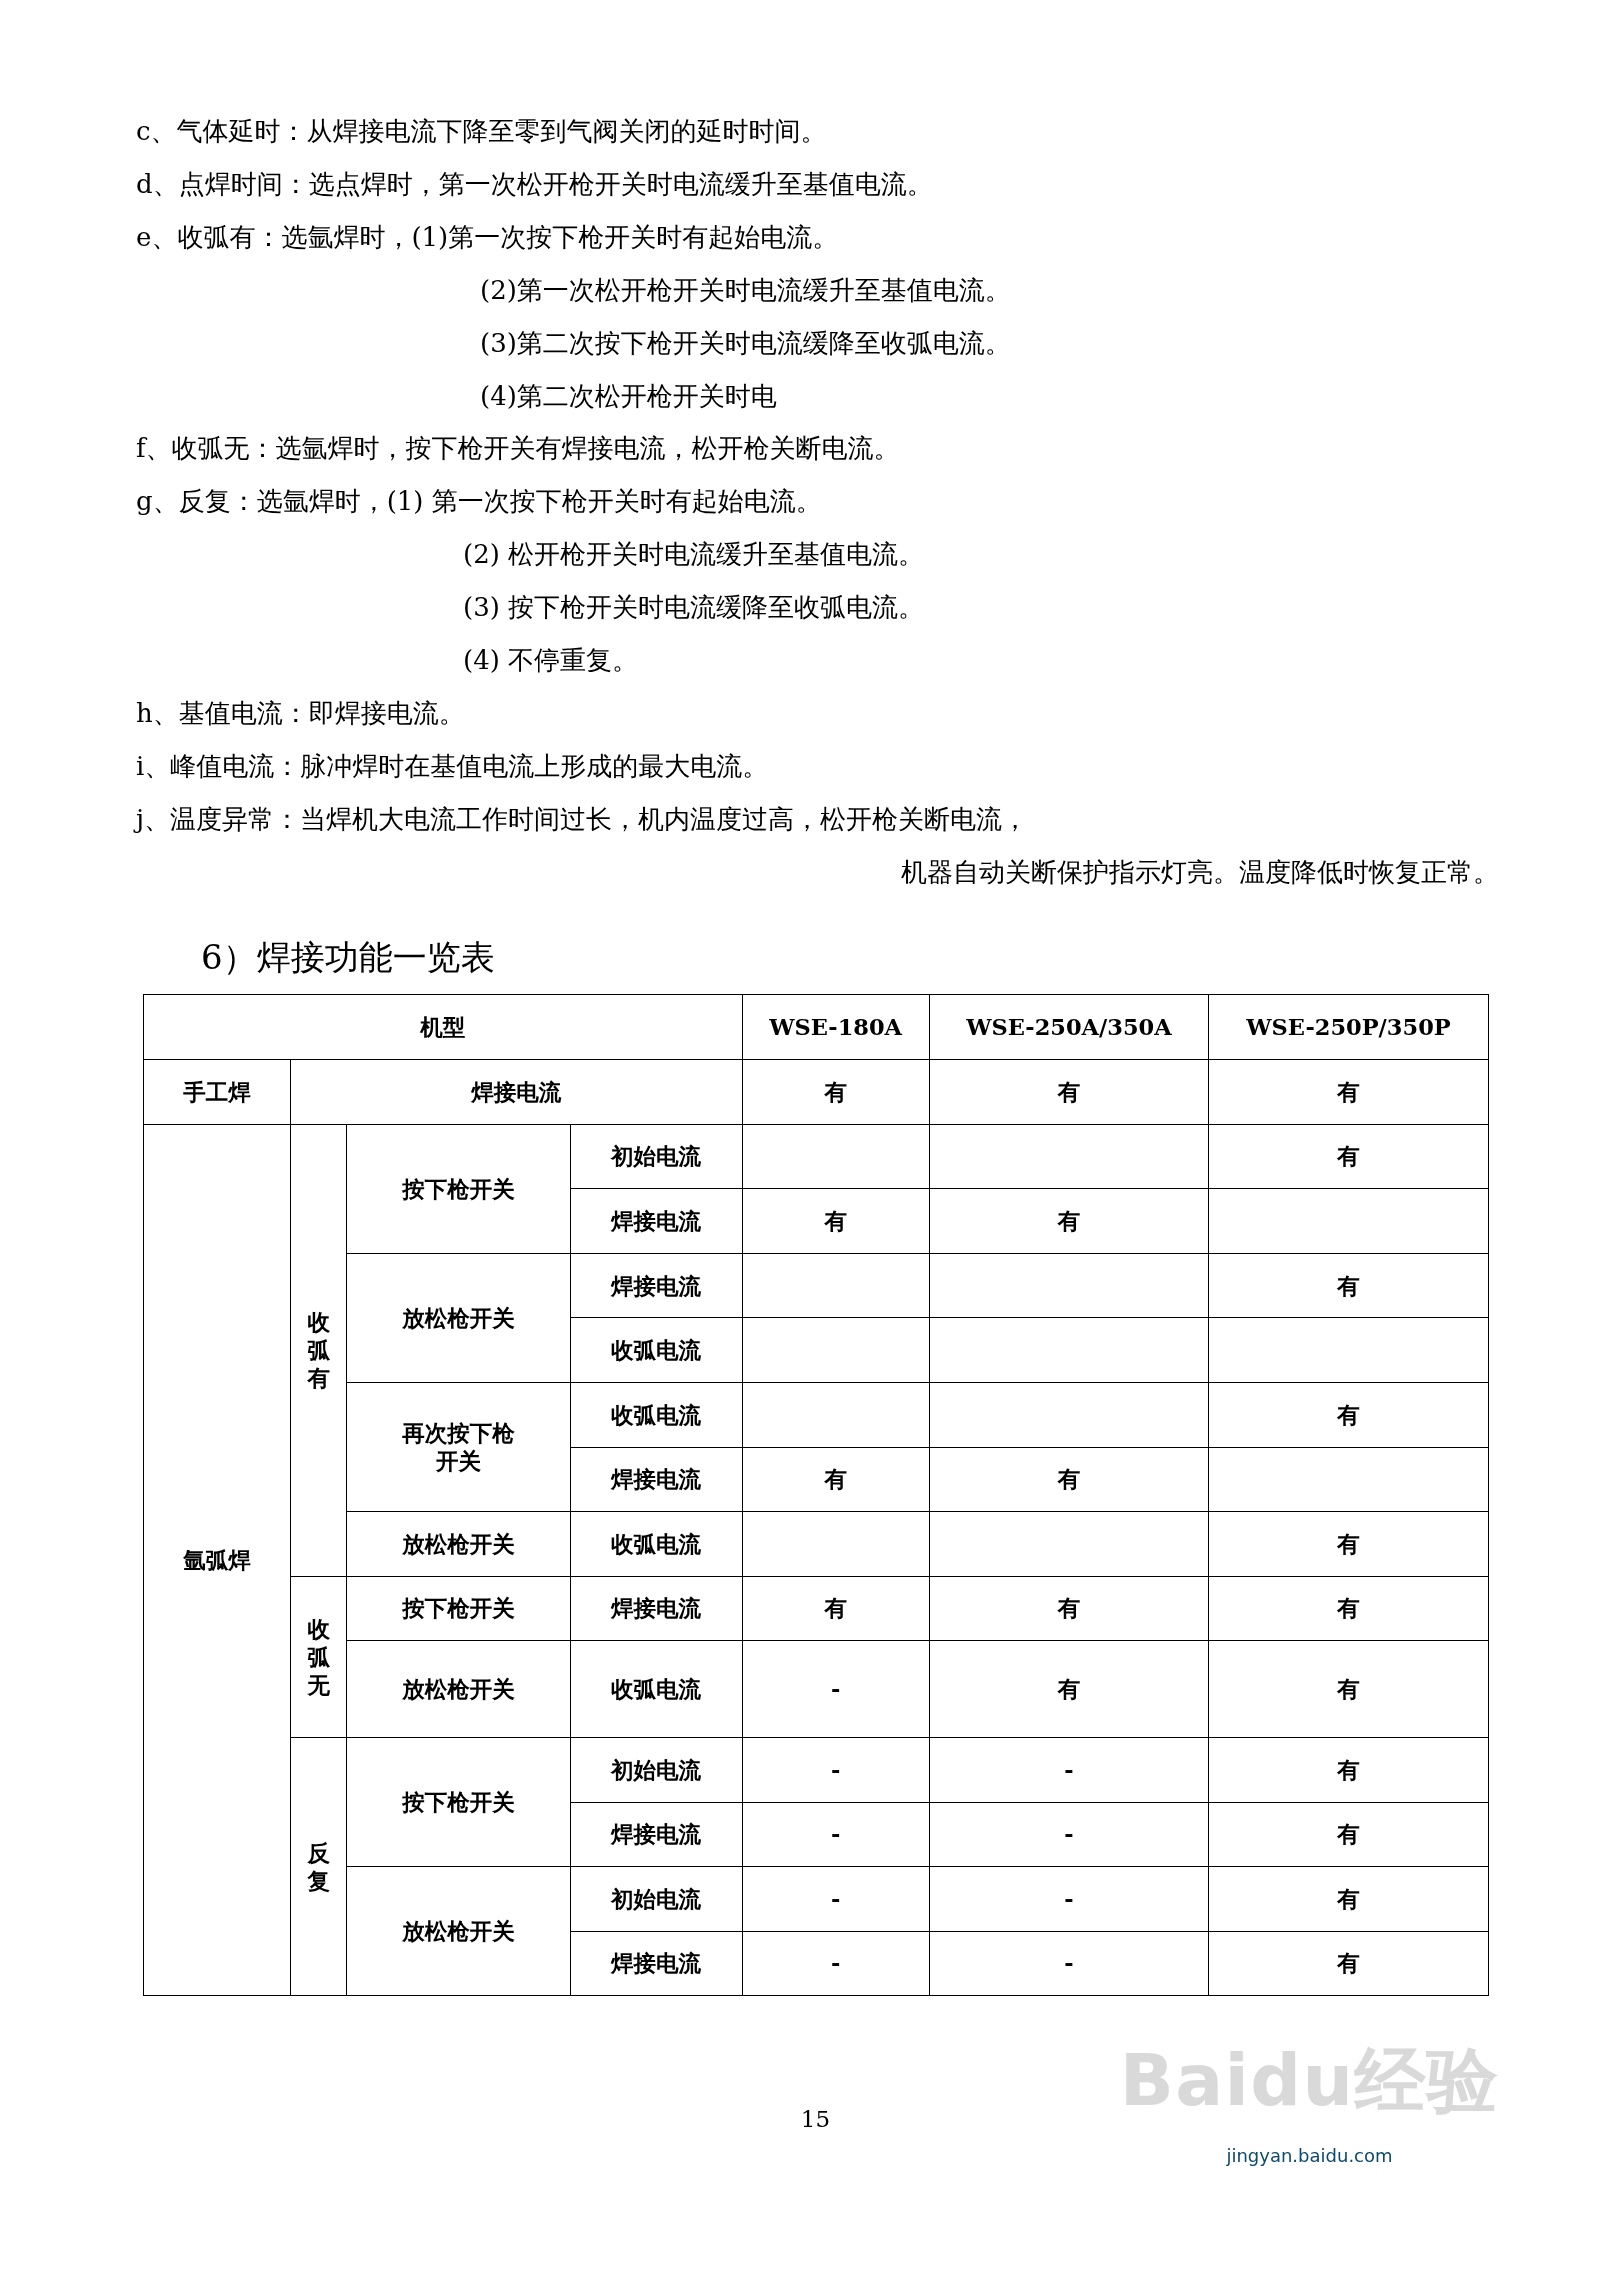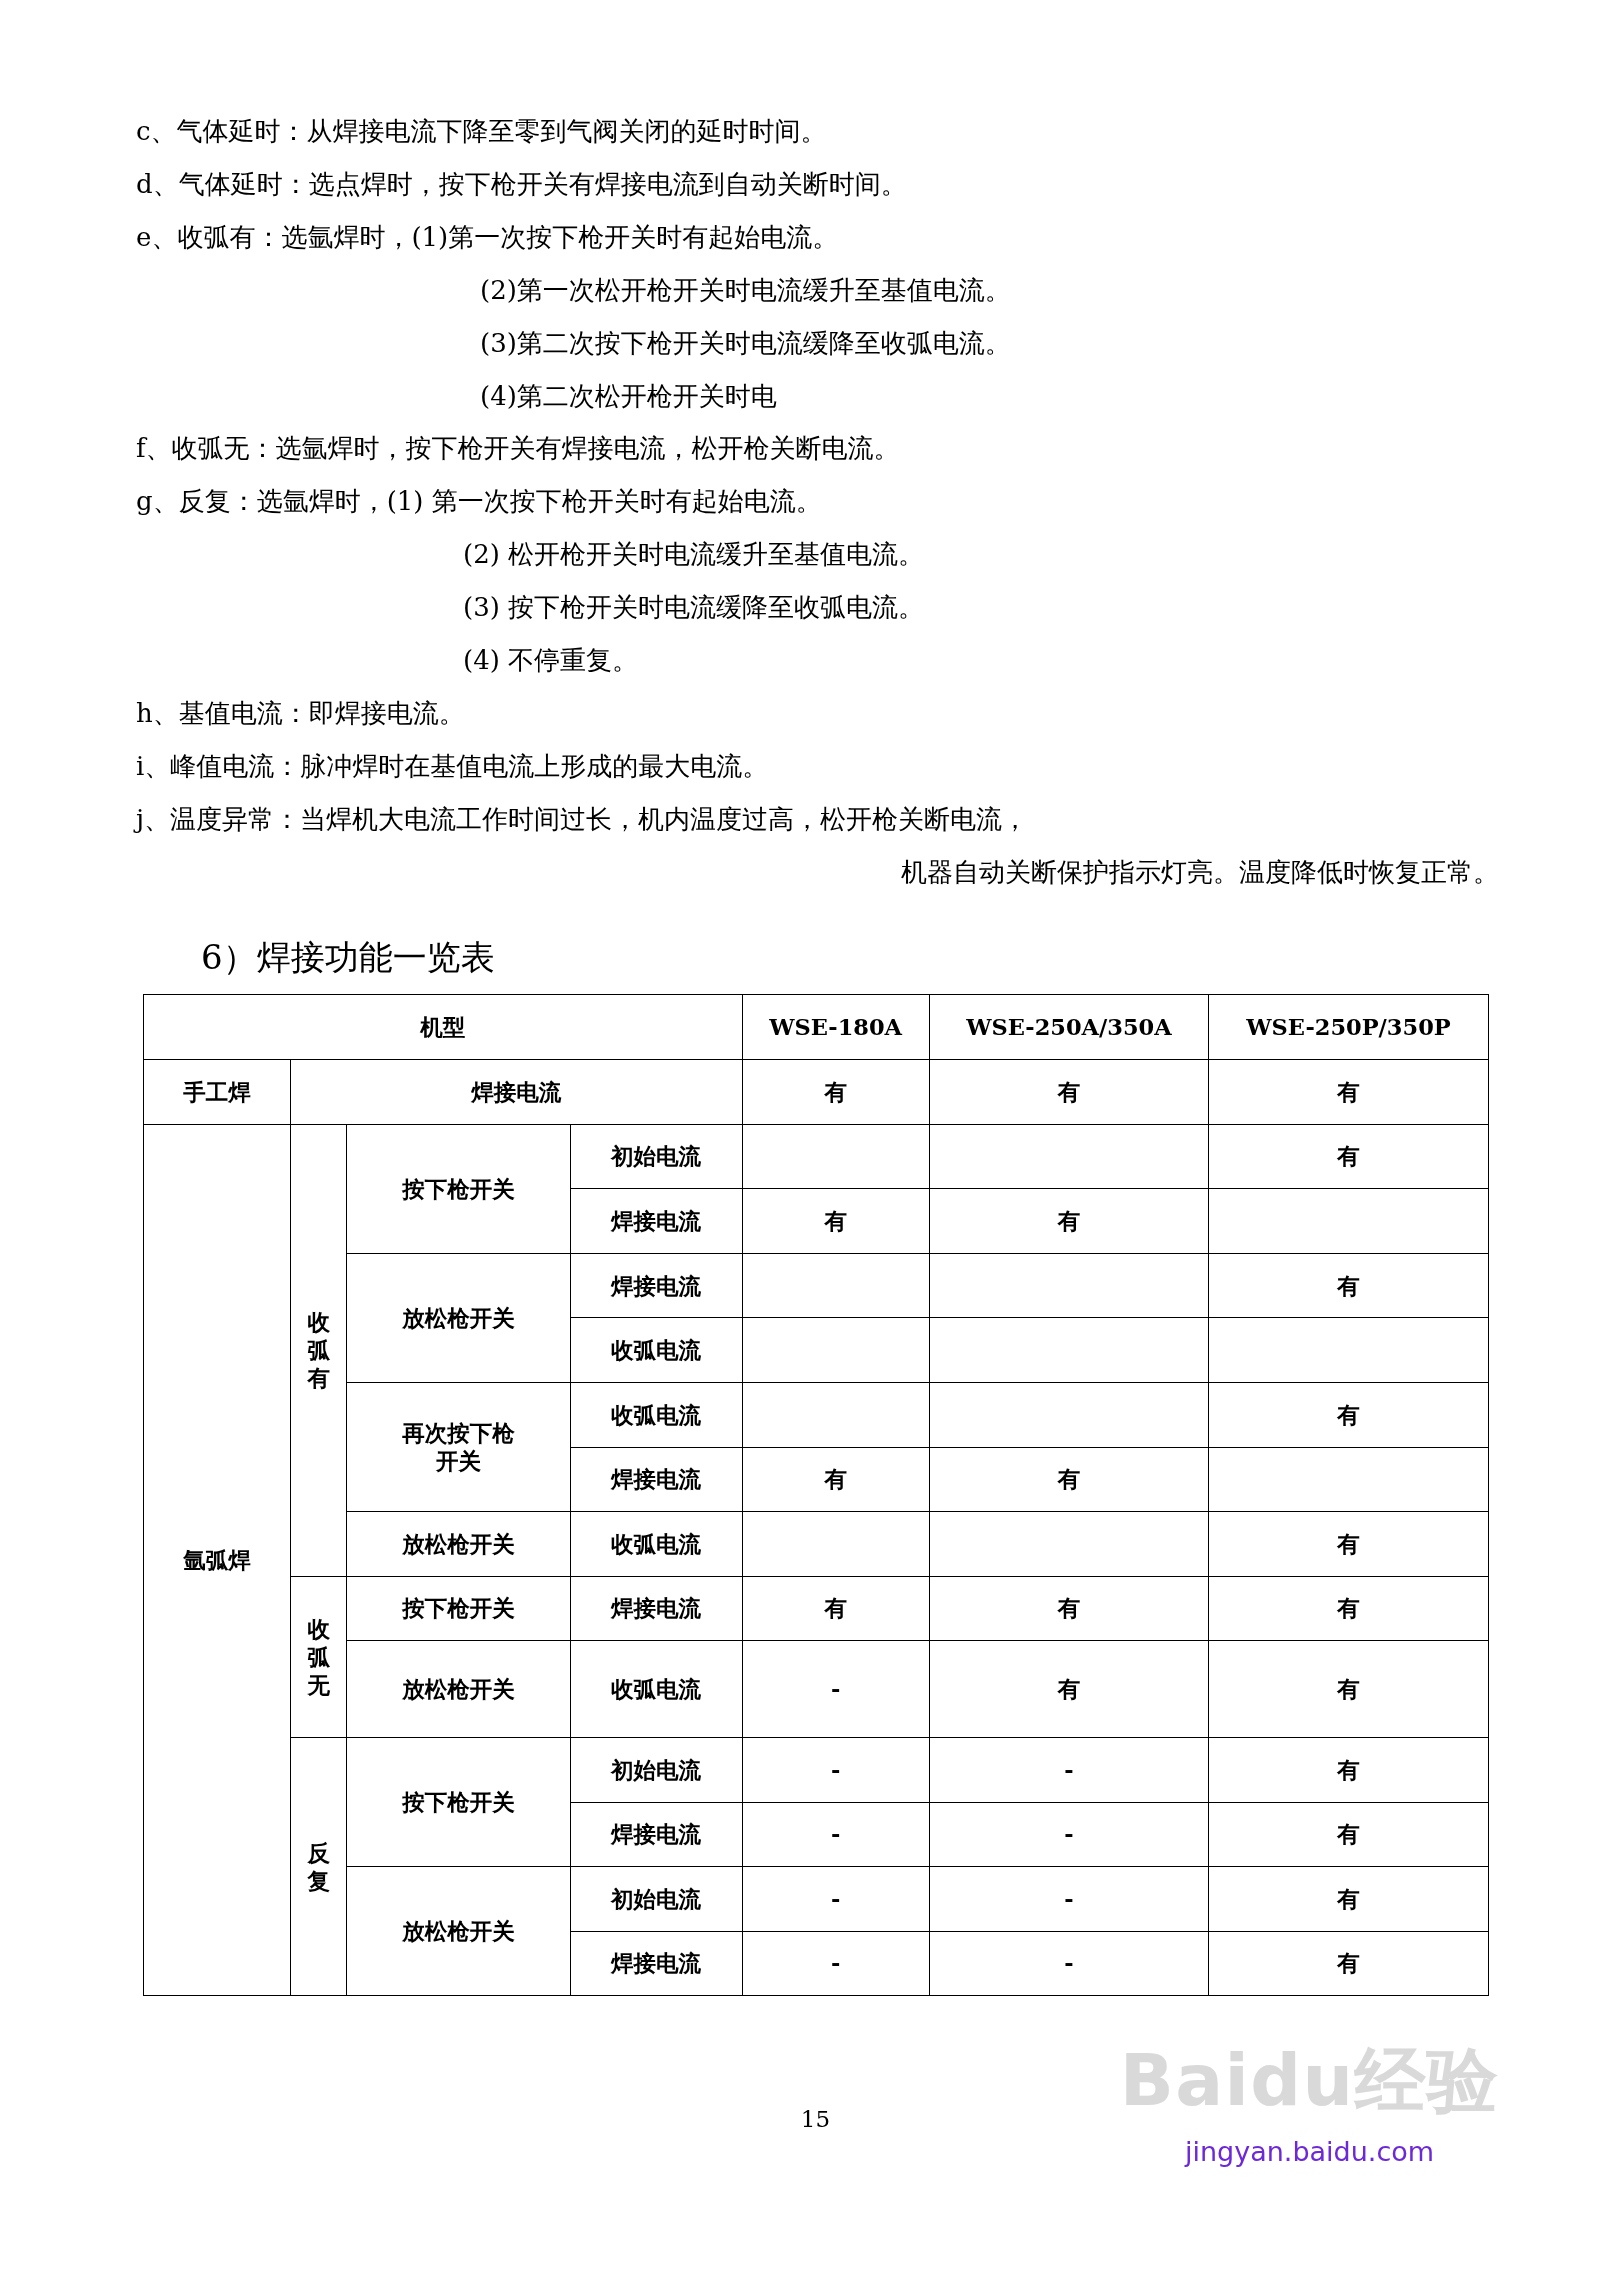--- a/index.html
+++ b/index.html
@@ -107,36 +107,36 @@
   }
   .watermark .wm-main {
     font-size: 71px;
     font-weight: bold;
     letter-spacing: 1.4px;
     font-family: "DejaVu Sans", "Liberation Sans", sans-serif;
     line-height: 1;
     white-space: nowrap;
   }
   .watermark .wm-sub {
-    font-size: 27px;
+    font-size: 18px;
     font-family: "DejaVu Sans", "Liberation Sans", sans-serif;
-    margin-top: 20px;
-    color: #6d28d9;
+    margin-top: 29px;
+    color: #0c4a6e;
     white-space: nowrap;
   }
 </style>
 </head>
 <body>
 
 <div class="page">
 
   <div class="content">
 
     <p class="para">c、气体延时：从焊接电流下降至零到气阀关闭的延时时间。</p>
-    <p class="para">d、气体延时：选点焊时，按下枪开关有焊接电流到自动关断时间。</p>
+    <p class="para">d、点焊时间：选点焊时，第一次松开枪开关时电流缓升至基值电流。</p>
     <p class="para">e、收弧有：选氩焊时，(1)第一次按下枪开关时有起始电流。</p>
 
     <p class="sub">(2)第一次松开枪开关时电流缓升至基值电流。</p>
     <p class="sub">(3)第二次按下枪开关时电流缓降至收弧电流。</p>
     <p class="sub">(4)第二次松开枪开关时电</p>
 
     <p class="para">f、收弧无：选氩焊时，按下枪开关有焊接电流，松开枪关断电流。</p>
     <p class="para">g、反复：选氩焊时，(1) 第一次按下枪开关时有起始电流。</p>
 
     <p class="sub-g">(2) 松开枪开关时电流缓升至基值电流。</p>

